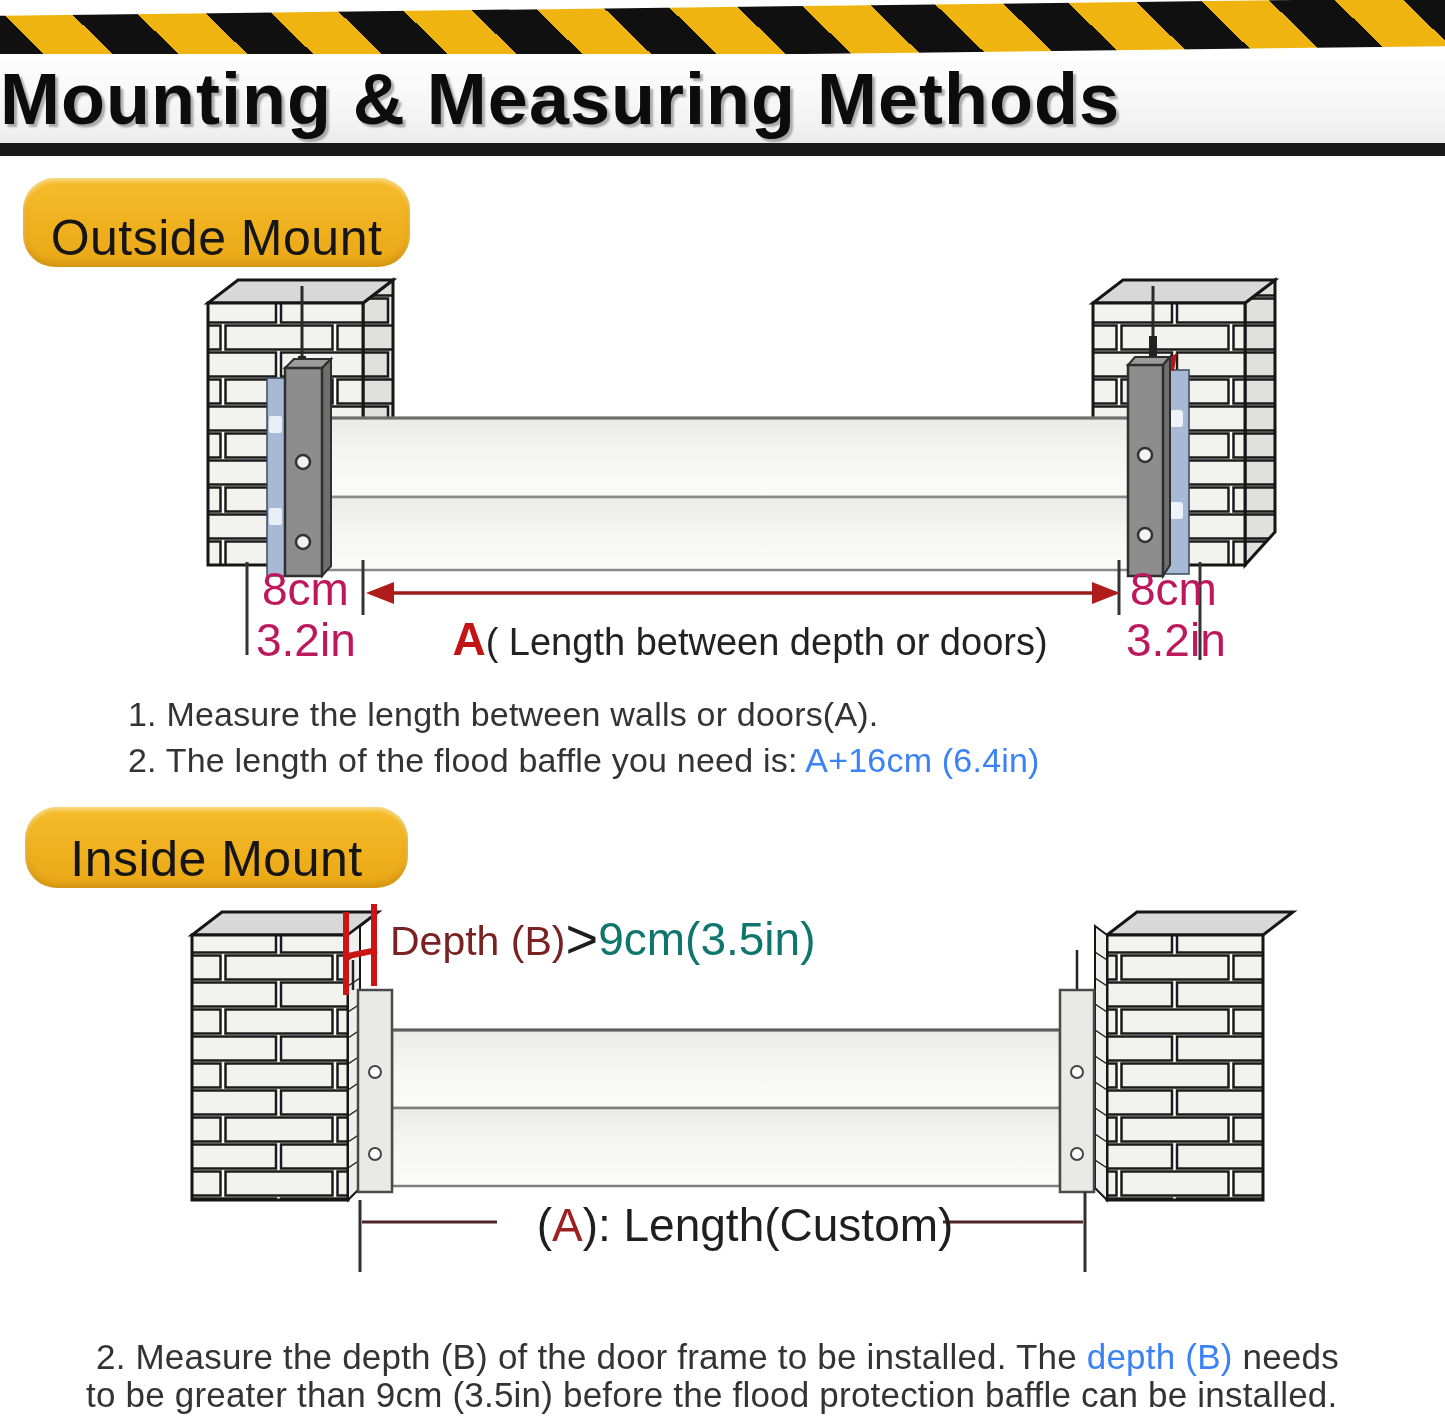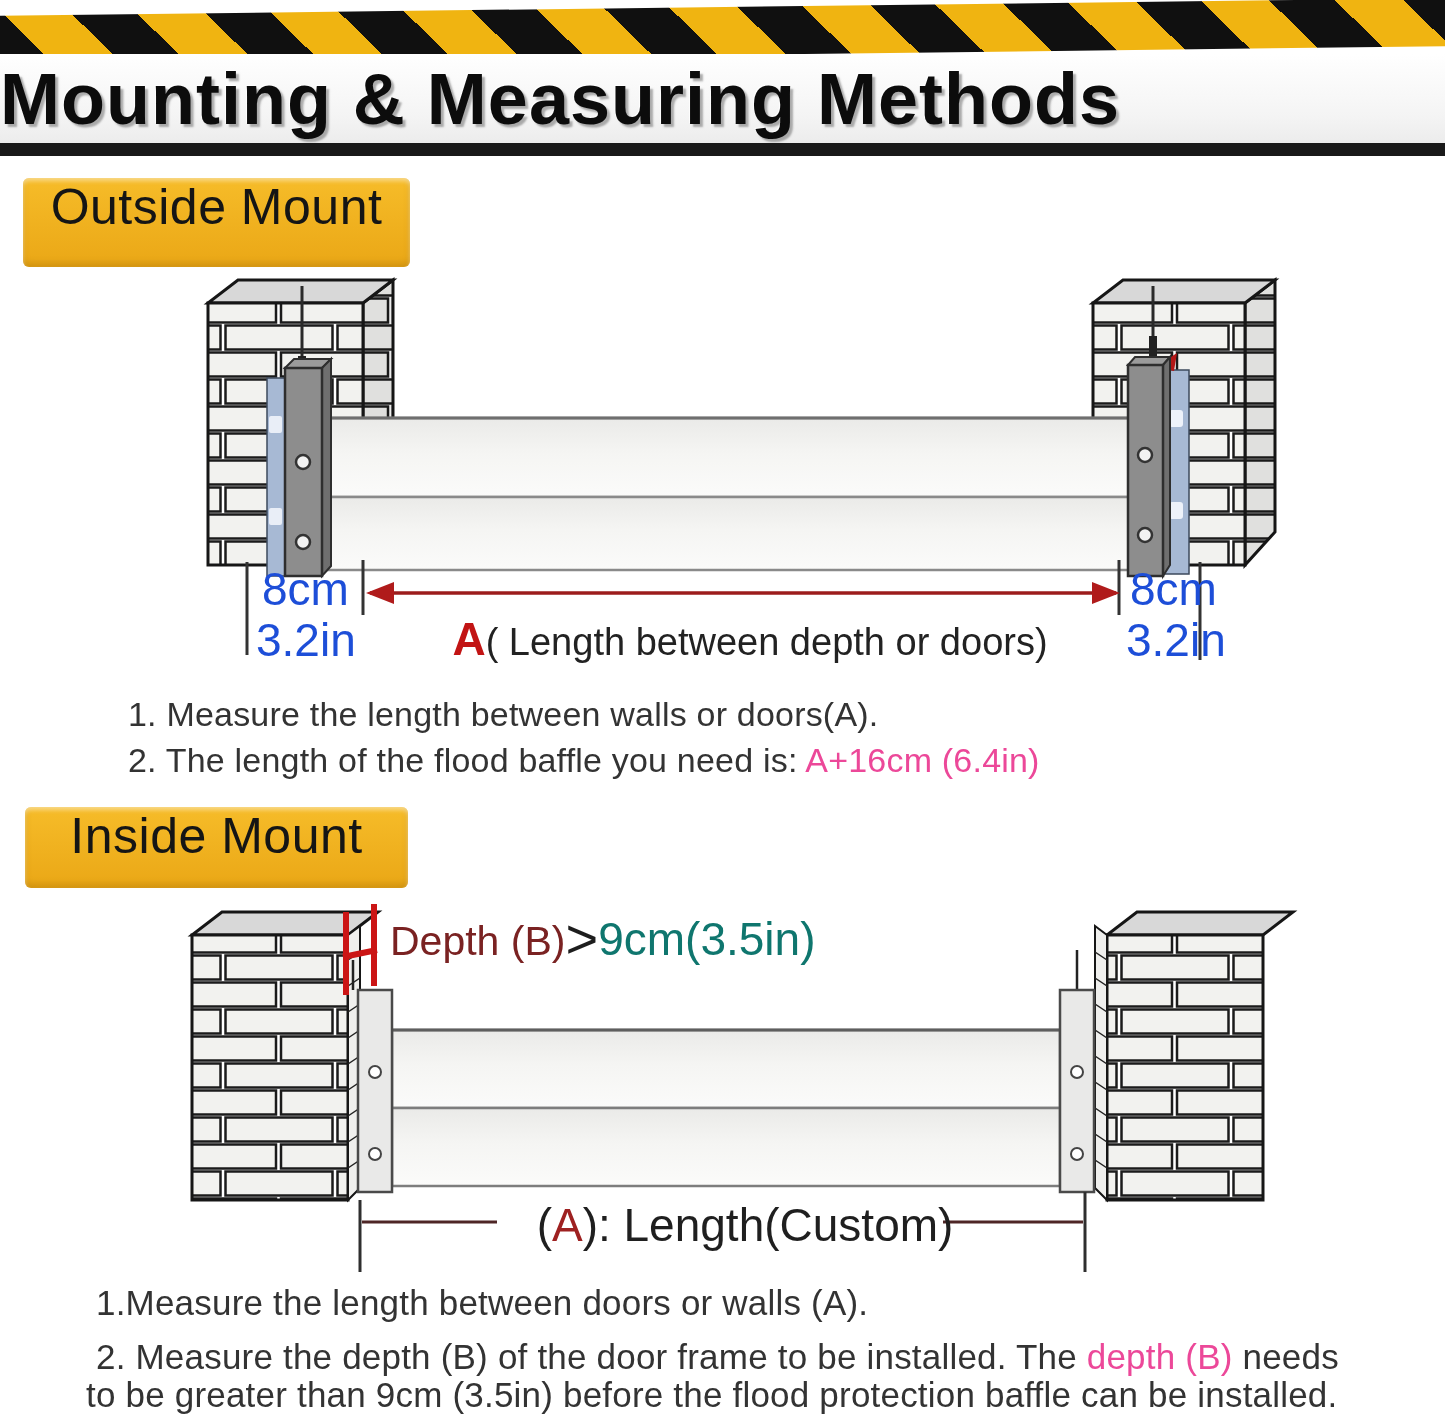--- a/index.html
+++ b/index.html
@@ -23,51 +23,51 @@
   .page-title {
     font-size:72px; font-weight:bold; color:#0c0c0c; letter-spacing:1px;
     text-shadow:3px 3px 2px rgba(110,110,110,.55), -1px -1px 0 rgba(255,255,255,.8);
     white-space:nowrap;
   }
   .black-bar { position:absolute; left:0; top:143px; width:100%; height:13px; background:#191919; }
 
   
   .badge {
     background:linear-gradient(180deg,#f6bc29,#eaa716);
-    border-radius:6px;
-    display:flex; align-items:flex-start; justify-content:center;
+    border-radius:32px;
+    display:flex; align-items:flex-end; justify-content:center;
     font-size:50px; color:#151515; letter-spacing:0.5px;
     box-shadow: inset 0 3px 4px rgba(255,255,255,.45), inset 0 -4px 6px rgba(140,95,0,.28);
     white-space:nowrap;
   }
   .badge-outside { left:23px; top:178px; width:387px; height:89px; }
   .badge-inside  { left:25px; top:807px; width:383px; height:81px; }
 
   
-  .m-label { font-size:46px; color:#1d4ed8; line-height:1.0; white-space:nowrap; }
+  .m-label { font-size:46px; color:#be185d; line-height:1.0; white-space:nowrap; }
   .a-label {
     left:400px; top:612px; width:700px; text-align:center; white-space:nowrap;
     font-size:38px; color:#222222;
   }
   .a-letter { color:#c21414; font-weight:bold; font-size:46px; }
   .depth-label {
     left:390px; top:912px; white-space:nowrap; color:#7a2222; font-size:41px;
     display:flex; align-items:baseline;
   }
   .depth-gt { color:#1d1d1d; font-size:56px; position:relative; top:3px; line-height:0.8; }
   .depth-val { font-size:46px; color:#0f766e; }
   .len-label {
     left:420px; top:1198px; width:650px; text-align:center; white-space:nowrap;
     font-size:46px; color:#1f1f1f;
   }
   .len-letter { color:#9e2121; }
 
   
   .step { font-size:34px; color:#333333; letter-spacing:0.2px; white-space:nowrap; line-height:1.2; }
-  .step-red { color:#ec4899; }
+  .step-red { color:#3b82f6; }
 </style>
 </head>
 <body>
 
 <div class="page">
 
   <div>
     <div class="hazard"></div>
     <div class="title-band">
       <div class="page-title">Mounting &amp; Measuring Methods</div>
@@ -251,19 +251,18 @@
 
   <div class="abs depth-label">
     <span>Depth (B) </span>
     <span class="depth-gt">&gt;</span>
     <span class="depth-val">9cm(3.5in)</span>
   </div>
   <div class="abs len-label">
     <span>(</span><span class="len-letter">A</span><span>): Length(Custom)</span>
   </div>
 
-  <div class="abs step" style="left:96px; top:1282px; font-size:35px;">1.Measure the length between doors or walls (A).</div>
   <div class="abs step" style="left:96px; top:1336px; font-size:35px;">
     <span>2. Measure the depth (B) of the door frame to be installed. The </span><span class="step-red">depth (B)</span><span> needs</span>
   </div>
   <div class="abs step" style="left:86px; top:1374px; font-size:35px;">to be greater than 9cm (3.5in) before the flood protection baffle can be installed.</div>
 
 </div>
 
 </body></html>

